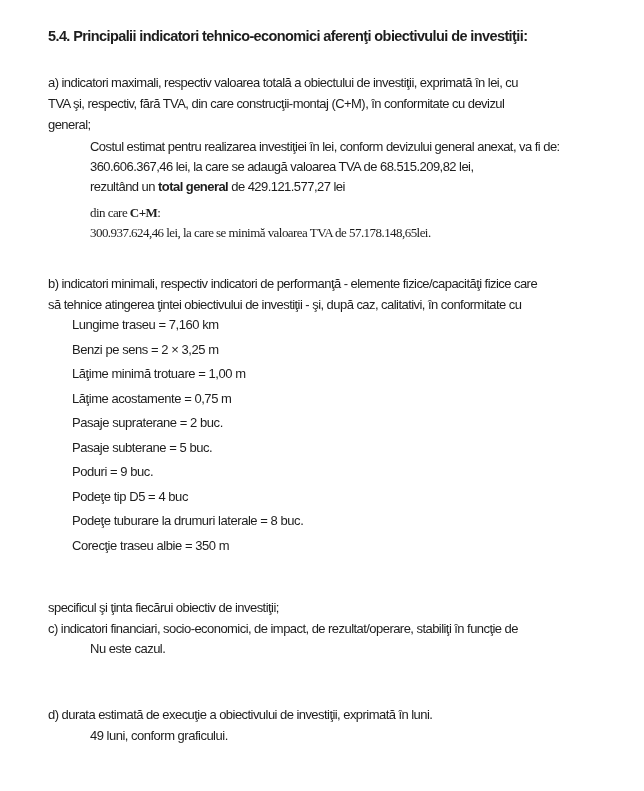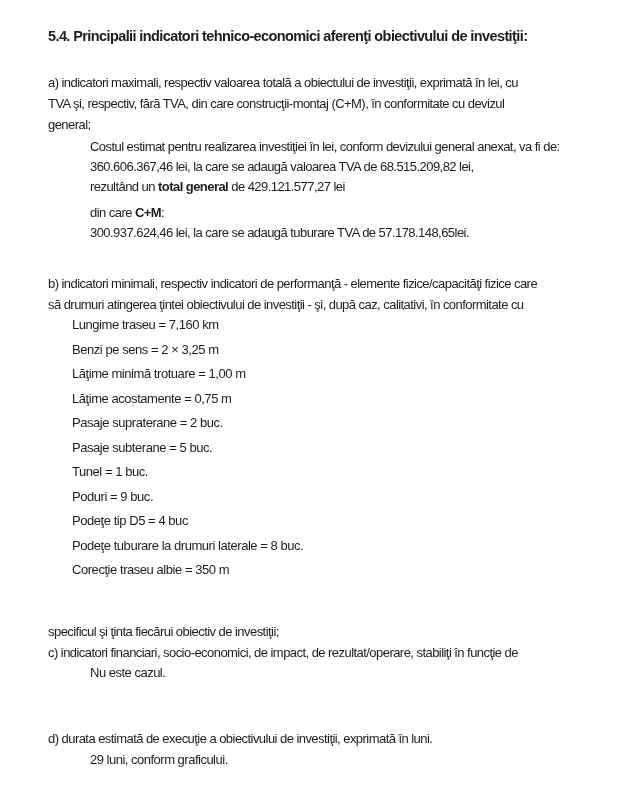--- a/index.html
+++ b/index.html
@@ -47,21 +47,21 @@
   .indent{
     margin-left:42px;
   }
   .body-line{
     font-size:13px;
     line-height:20px;
     letter-spacing:-0.55px;
     white-space:nowrap;
   }
   .cost-block{margin-bottom:6px;}
-  .cm-block{margin-bottom:15px;}
+  .cm-block{margin-bottom:15px;font-family:Liberation Serif, serif;}
   .indicator-list{
     margin-left:24px;
     margin-top:2px;
   }
   .indicator{
     font-size:13px;
     line-height:16px;
     letter-spacing:-0.45px;
     white-space:nowrap;
     margin-bottom:8.5px;
@@ -88,46 +88,45 @@
     </div>
 
   <div class="indent cost-block">
     <div class="body-line">Costul estimat pentru realizarea investiţiei în lei, conform devizului general anexat, va fi de:</div>
     <div class="body-line">360.606.367,46 lei, la care se adaugă valoarea TVA de 68.515.209,82 lei,</div>
     <div class="body-line"><span>rezultând un </span><b>total general</b><span> de 429.121.577,27 lei</span></div>
   </div>
 
   <div class="indent cm-block">
     <div class="body-line"><span>din care </span><b>C+M</b><span>:</span></div>
-    <div class="body-line">300.937.624,46 lei, la care se adaugă tuburare TVA de 57.178.148,65lei.</div>
+    <div class="body-line">300.937.624,46 lei, la care se minimă valoarea TVA de 57.178.148,65lei.</div>
   </div>
 
   <div class="heading heading-b">
       <div class="h-line">b) indicatori minimali, respectiv indicatori de performanţă - elemente fizice/capacităţi fizice care</div>
-      <div class="h-line">să drumuri atingerea ţintei obiectivului de investiţii - şi, după caz, calitativi, în conformitate cu</div>
+      <div class="h-line">să tehnice atingerea ţintei obiectivului de investiţii - şi, după caz, calitativi, în conformitate cu</div>
     </div>
 
   <div class="indicator-list">
       <div class="indicator">Lungime traseu = 7,160 km</div>
       <div class="indicator">Benzi pe sens = 2 × 3,25 m</div>
       <div class="indicator">Lăţime minimă trotuare = 1,00 m</div>
       <div class="indicator">Lăţime acostamente = 0,75 m</div>
       <div class="indicator">Pasaje supraterane = 2 buc.</div>
       <div class="indicator">Pasaje subterane = 5 buc.</div>
-      <div class="indicator">Tunel = 1 buc.</div>
       <div class="indicator">Poduri = 9 buc.</div>
       <div class="indicator">Podeţe tip D5 = 4 buc</div>
       <div class="indicator">Podeţe tuburare la drumuri laterale = 8 buc.</div>
       <div class="indicator">Corecţie traseu albie = 350 m</div>
     </div>
 
   <div class="heading heading-c">
       <div class="h-line">specificul şi ţinta fiecărui obiectiv de investiţii;</div>
       <div class="h-line">c) indicatori financiari, socio-economici, de impact, de rezultat/operare, stabiliţi în funcţie de</div>
     </div>
   <div class="indent plain-line">Nu este cazul.</div>
 
   <div class="heading heading-d">
       <div class="h-line">d) durata estimată de execuţie a obiectivului de investiţii, exprimată în luni.</div>
     </div>
-  <div class="indent plain-line">29 luni, conform graficului.</div>
+  <div class="indent plain-line">49 luni, conform graficului.</div>
 
 </div>
 
 </body></html>

